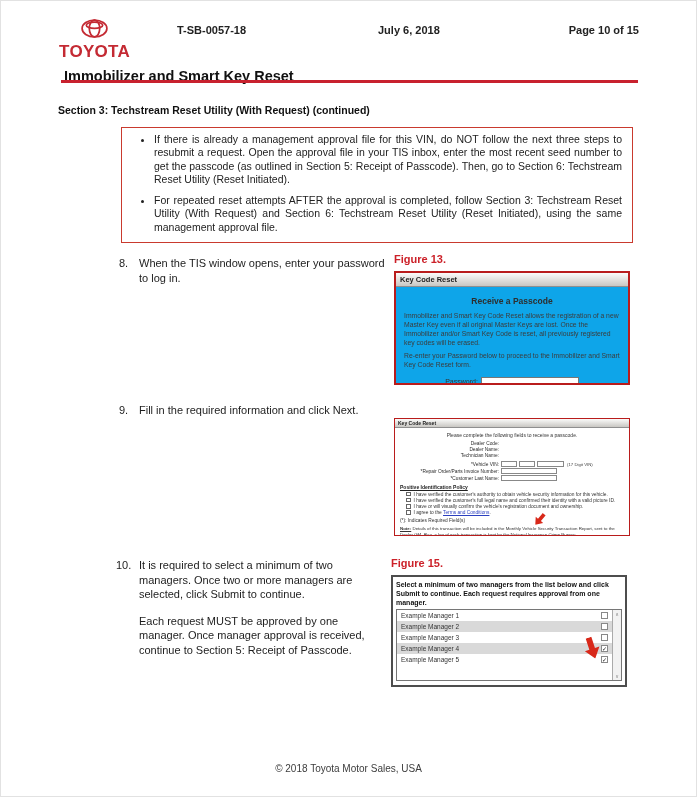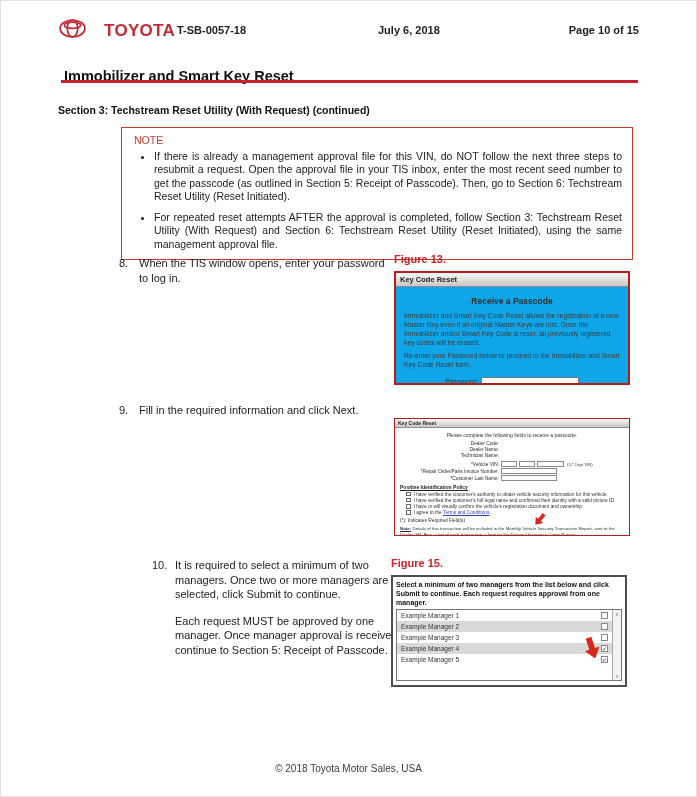--- a/index.html
+++ b/index.html
@@ -8,21 +8,21 @@
     font-family: "Liberation Sans", sans-serif;
     background: #ffffff;
     position: relative;
     color: #1c1c1c;
     border: 1px solid #e2e2e2;
     overflow: hidden;
   }
   .abs { position: absolute; }
 
   
-  .logo-wrap { left: 58px; top: 18px; display: flex; align-items: center; gap: 18px; }
+  .logo-wrap { left: 58px; top: 18px; display: flex; align-items: center; gap: 0; flex-direction: column; }
   .logo-text { color: #c42a33; font-weight: bold; font-size: 17px; letter-spacing: 0.3px; }
   .hdr-meta { top: 23px; font-weight: bold; font-size: 11px; color: #222; }
   .doc-title { left: 63px; top: 55px; font-weight: bold; font-size: 14.5px; color: #111; margin-top: 12px; }
   .red-rule { left: 60px; top: 79px; width: 577px; height: 3px; background: #c8212e; }
 
   .section-heading { left: 57px; top: 103px; font-weight: bold; font-size: 10.5px; color: #111; }
 
   
   .note-box {
     left: 120px; top: 126px; width: 512px;
@@ -111,39 +111,38 @@
 </div>
 <div class="abs hdr-meta" style="left:176px;">T-SB-0057-18</div>
 <div class="abs hdr-meta" style="left:377px;">July 6, 2018</div>
 <div class="abs hdr-meta" style="right:57px;">Page 10 of 15</div>
 <div class="abs doc-title">Immobilizer and Smart Key Reset</div>
 <div class="abs red-rule"></div>
 
 <div class="abs section-heading">Section 3: Techstream Reset Utility (With Request) (continued)</div>
 
 <div class="abs note-box">
-  <div class="note-label">NOTE</div>
   <ul>
     <li>If there is already a management approval file for this VIN, do NOT follow the next three steps to resubmit a request. Open the approval file in your TIS inbox, enter the most recent seed number to get the passcode (as outlined in Section 5: Receipt of Passcode). Then, go to Section 6: Techstream Reset Utility (Reset Initiated).</li>
     <li>For repeated reset attempts AFTER the approval is completed, follow Section 3: Techstream Reset Utility (With Request) and Section 6: Techstream Reset Utility (Reset Initiated), using the same management approval file.</li>
   </ul>
 </div>
 
 <div class="abs step" style="left:118px; top:255px;">
   <span class="num">8.</span>
   <span class="txt">When the TIS window opens, enter your password to log in.</span>
 </div>
 
 <div class="abs step" style="left:118px; top:402px;">
   <span class="num">9.</span>
   <span class="txt">Fill in the required information and click Next.</span>
 </div>
 
 <div class="abs step" style="left:115px; top:557px;">
-  <span class="num" style="width:23px;margin-left:36px;">10.</span>
+  <span class="num" style="width:23px;">10.</span>
   <span class="txt">
     <p>It is required to select a minimum of two managers. Once two or more managers are selected, click Submit to continue.</p>
     <p>Each request MUST be approved by one manager. Once manager approval is received, continue to Section 5: Receipt of Passcode.</p>
   </span>
 </div>
 
 <div class="abs fig-label" style="left:393px; top:252px;">Figure 13.</div>
 <div class="abs win fig13">
   <div class="titlebar">Key Code Reset</div>
   <div class="body">

